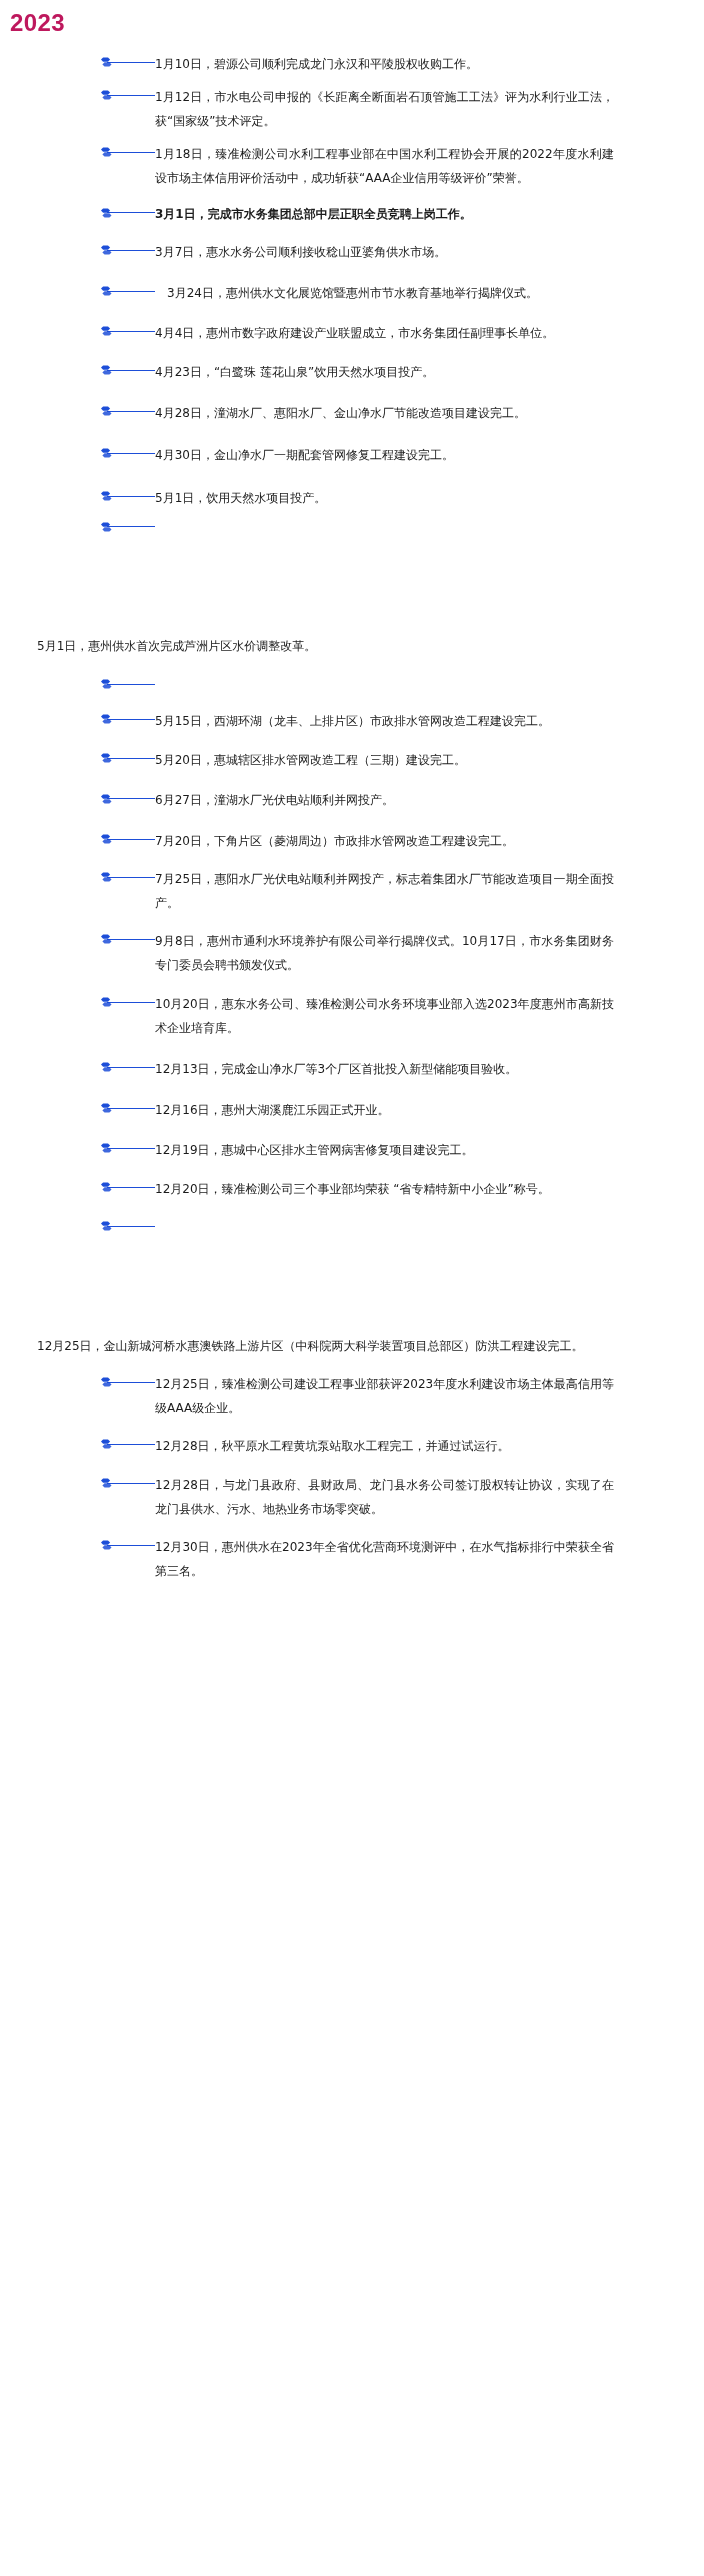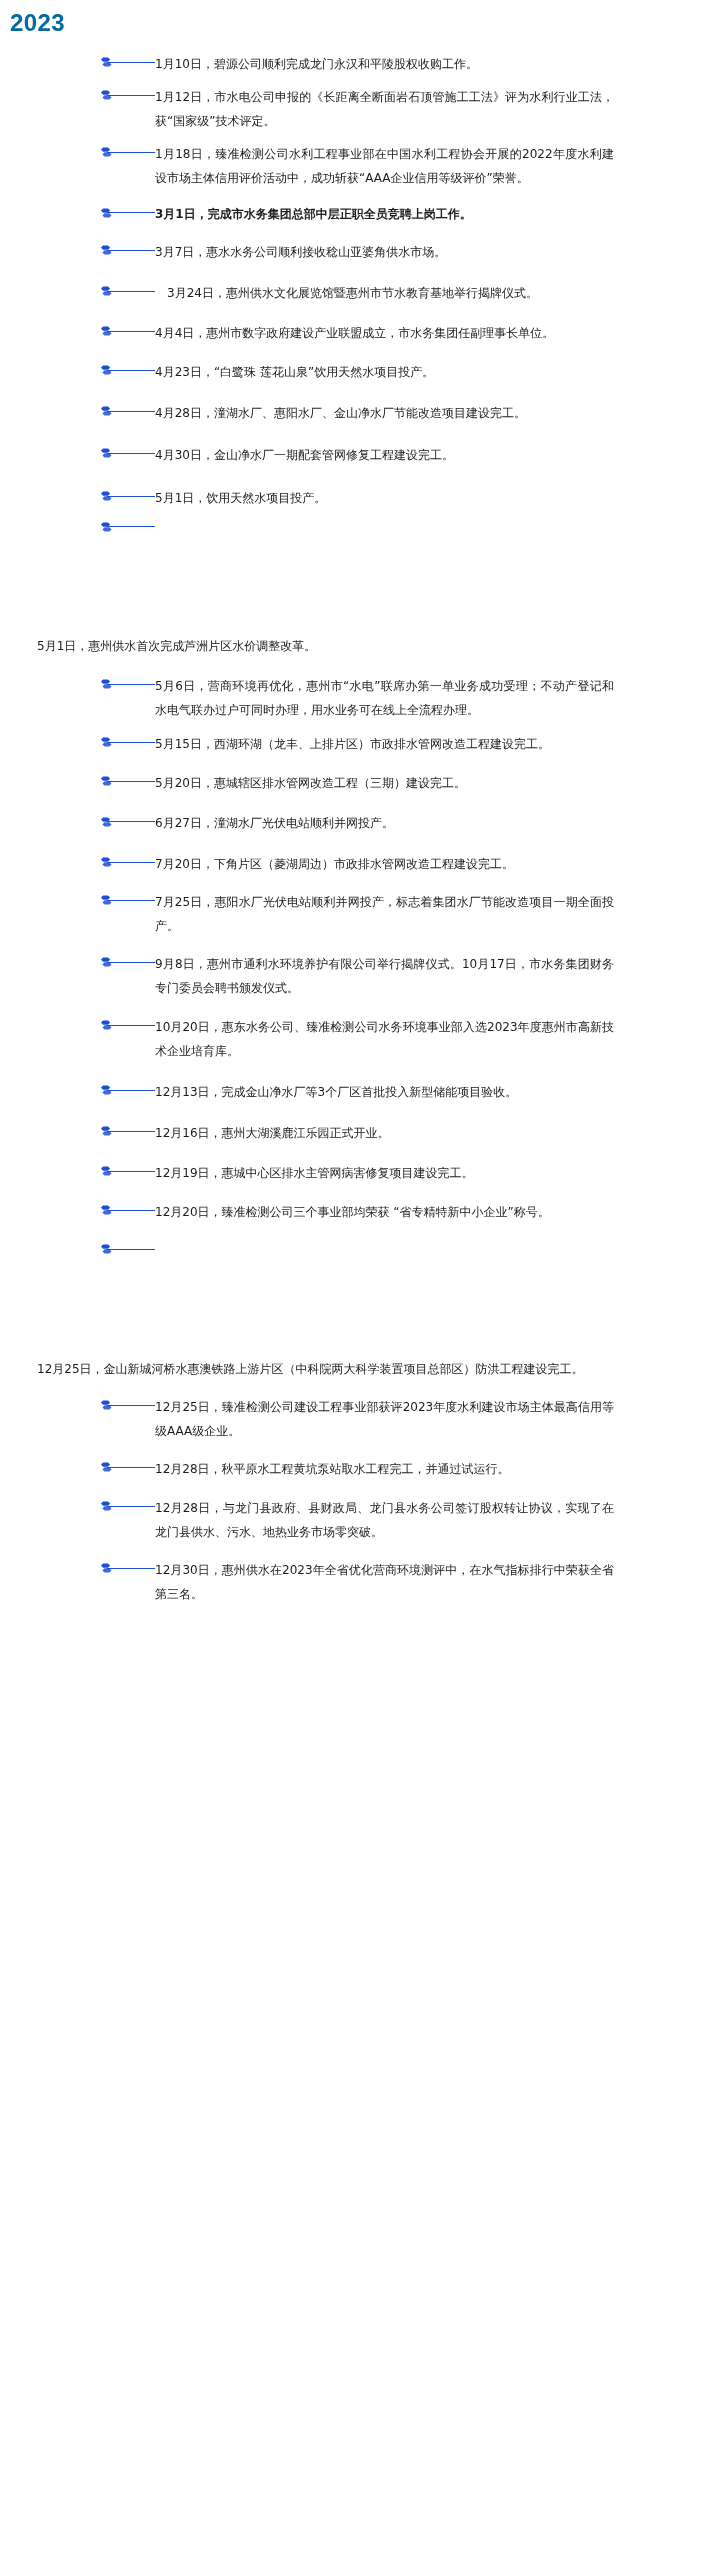--- a/index.html
+++ b/index.html
@@ -16,21 +16,21 @@
     position: relative;
   }
   .page {
     width: 704px;
     position: relative;
     padding-bottom: 28px;
   }
   .year-title {
     font-size: 24px;
     font-weight: bold;
-    color: #0369a1;
+    color: #be185d;
     letter-spacing: 0.4px;
     padding: 10px 0 0 10px;
     line-height: 1.1;
     font-family: "Liberation Sans", "DejaVu Sans", sans-serif;
   }
   .timeline {
     position: relative;
     margin-top: 15.5px;
     padding-left: 0;
   }
@@ -244,21 +244,20 @@
       <div class="event" style="margin-top: 15.5px;">
         <div class="marker">
           <div class="lead" style="background: rgb(29, 78, 216);"></div>
           <div class="bullet">
             <svg width="14" height="12" viewBox="0 0 20 17">
               <path d="M3 2 L10 2 L13 5 L10 8 L3 8 L0 5 Z" fill="#1d4ed8"></path>
               <path d="M5 9 L12 9 L15 12 L12 15 L5 15 L2 12 Z" fill="#1d4ed8" opacity="0.85"></path>
             </svg>
           </div>
         </div>
-        <div class="event-text">5月6日，营商环境再优化，惠州市“水电”联席办第一单业务成功受理；不动产登记和水电气联办过户可同时办理，用水业务可在线上全流程办理。</div>
       </div>
       <div class="event" style="margin-top: 10px;">
         <div class="marker">
           <div class="lead" style="background: rgb(29, 78, 216);"></div>
           <div class="bullet">
             <svg width="14" height="12" viewBox="0 0 20 17">
               <path d="M3 2 L10 2 L13 5 L10 8 L3 8 L0 5 Z" fill="#1d4ed8"></path>
               <path d="M5 9 L12 9 L15 12 L12 15 L5 15 L2 12 Z" fill="#1d4ed8" opacity="0.85"></path>
             </svg>
           </div>

